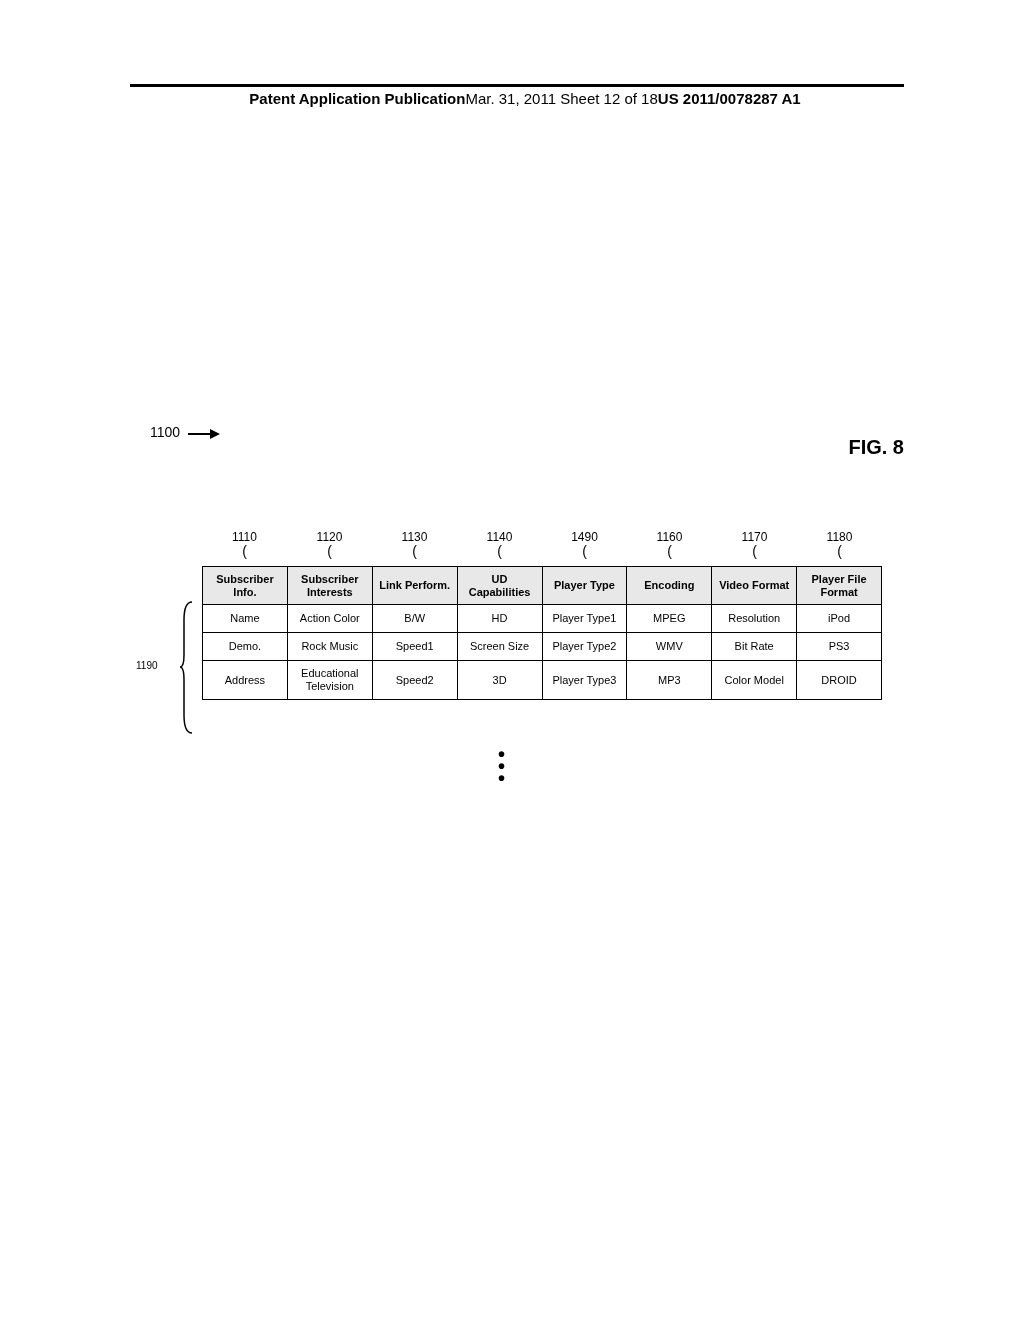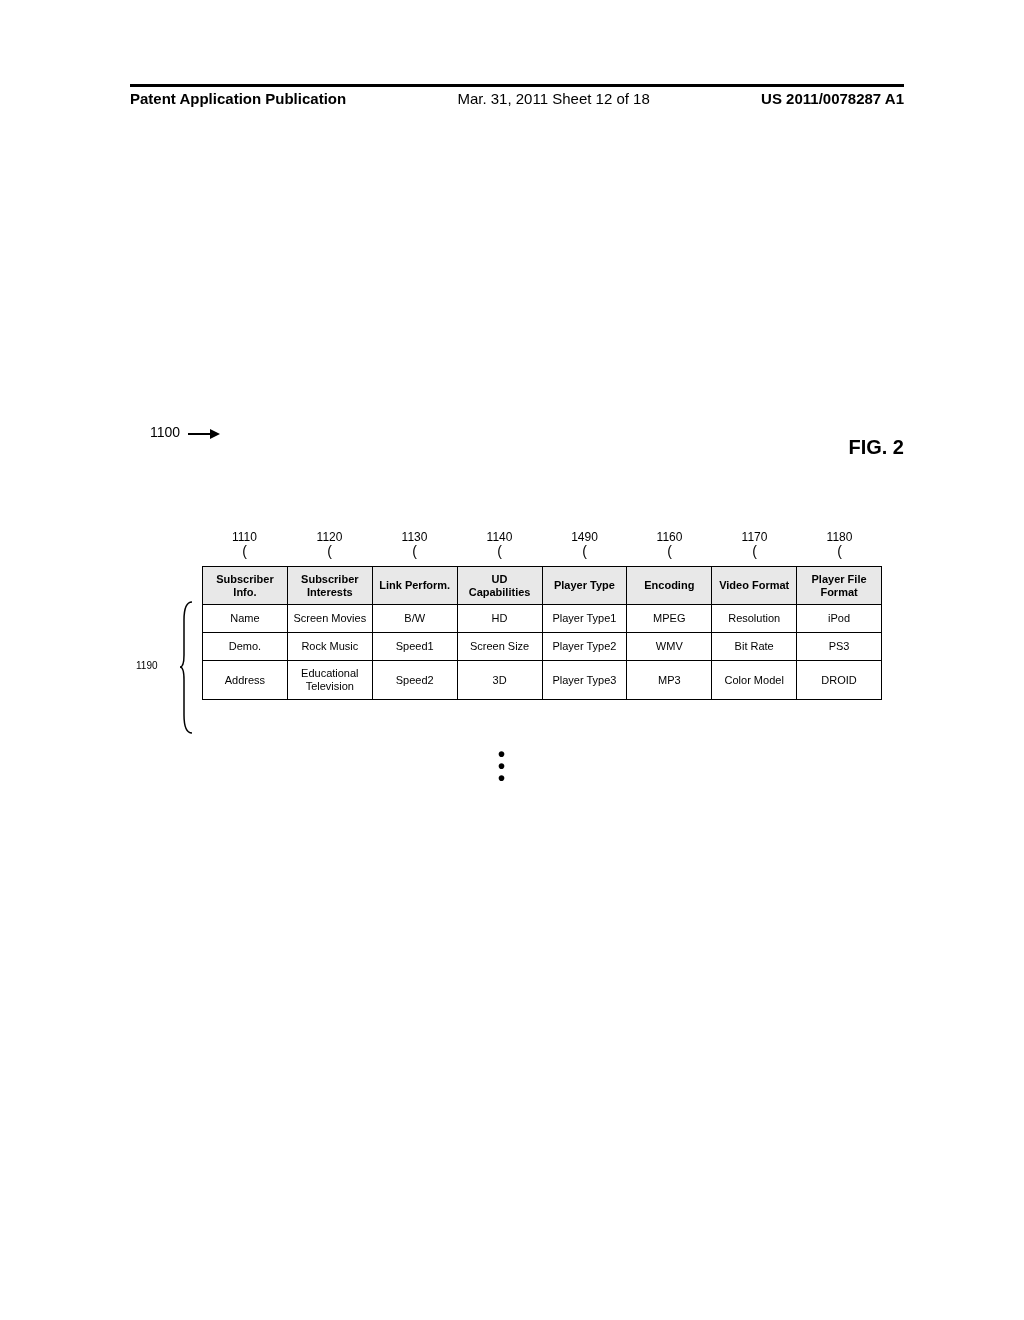--- a/index.html
+++ b/index.html
@@ -1,19 +1,19 @@
 <!DOCTYPE html>
 <html><head>
 <meta charset="utf-8">
 <style>
   * { box-sizing: border-box; margin: 0; padding: 0; }
   html, body { width: 1024px; height: 1320px; background: #fff; font-family: Arial, Helvetica, sans-serif; color: #000; }
   .page { position: relative; width: 1024px; height: 1320px; }
   .header-line { position: absolute; top: 84px; left: 130px; right: 120px; height: 3px; background: #000; }
-  .header-text { position: absolute; top: 90px; left: 130px; right: 120px; height: 24px; display: flex; justify-content: space-between; font-size: 15px; gap: 20px; }
+  .header-text { position: absolute; top: 90px; left: 130px; right: 104px; height: 24px; display: flex; justify-content: center; font-size: 15px; }
   .header-left { font-weight: bold; }
   .header-mid {}
   .header-right { font-weight: bold; }
   .ref-1100 { position: absolute; top: 424px; left: 150px; font-size: 14px; display:flex; align-items:flex-end; gap:8px; }
   .arrow-1100 { display:inline-block; width: 34px; height: 12px; position:relative; }
   .arrow-1100::before { content:""; position:absolute; left:0; top:5px; width:24px; height:2px; background:#000; }
   .arrow-1100::after { content:""; position:absolute; left:22px; top:1px; width:0; height:0; border-left:10px solid #000; border-top:5px solid transparent; border-bottom:5px solid transparent; }
   .fig-title { position: absolute; top: 436px; right: 120px; font-size: 20px; font-weight: bold; }
 
   .table-wrap { position: absolute; top: 530px; left: 202px; width: 680px; }
@@ -39,21 +39,21 @@
     <span class="header-left">Patent Application Publication</span>
     <span class="header-mid">Mar. 31, 2011  Sheet 12 of 18</span>
     <span class="header-right">US 2011/0078287 A1</span>
   </div>
 
   <div class="ref-1100">
     <span>1100</span>
     <span class="arrow-1100"></span>
   </div>
 
-  <div class="fig-title">FIG. 2</div>
+  <div class="fig-title">FIG. 8</div>
 
   <div class="row-label">1190</div>
   <div class="row-bracket">
     <svg viewBox="0 0 14 135">
       <path d="M12 2 Q4 2 4 20 L4 55 Q4 67 0 67 Q4 67 4 80 L4 115 Q4 133 12 133" fill="none" stroke="#000" stroke-width="1.5"></path>
     </svg>
   </div>
 
   <div class="table-wrap">
     <div class="col-ref-row">
@@ -100,21 +100,21 @@
           <th>UD Capabilities</th>
           <th>Player Type</th>
           <th>Encoding</th>
           <th>Video Format</th>
           <th>Player File Format</th>
         </tr>
       </thead>
       <tbody>
         <tr>
           <td>Name</td>
-          <td>Screen Movies</td>
+          <td>Action Color</td>
           <td>B/W</td>
           <td>HD</td>
           <td>Player Type1</td>
           <td>MPEG</td>
           <td>Resolution</td>
           <td>iPod</td>
         </tr>
         <tr>
           <td>Demo.</td>
           <td>Rock Music</td>

